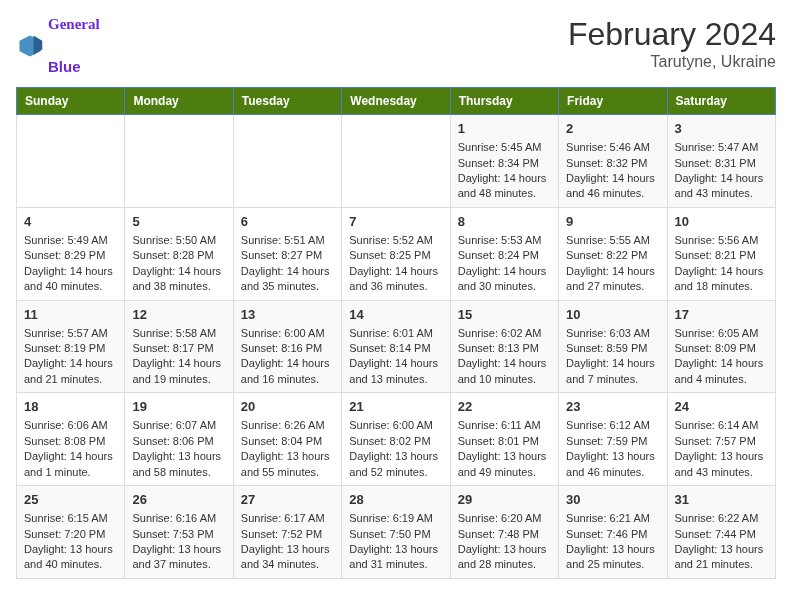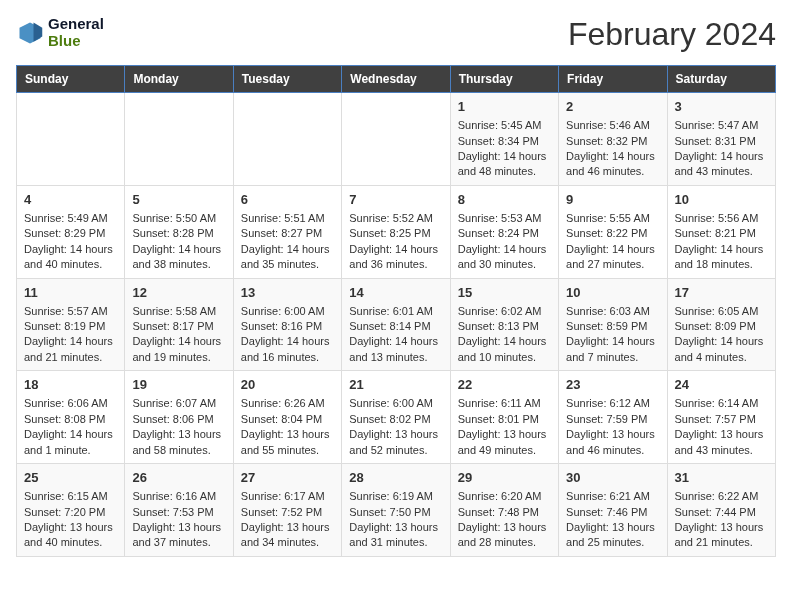--- a/index.html
+++ b/index.html
@@ -21,22 +21,22 @@
       align-items: center;
       gap: 4px;
     }
     .logo-text {
       display: flex;
       flex-direction: column;
       font-size: 15px;
       font-weight: bold;
       line-height: 1.1;
     }
-    .logo-text span:first-child { color: #0f172a; }
-    .logo-text span:last-child { color: #4d7c0f; }
+    .logo-text span:first-child { color: #6d28d9; font-family: Liberation Serif, serif; }
+    .logo-text span:last-child { color: #6d28d9; margin-top: 26px; }
     .logo-icon {
       width: 28px;
       height: 28px;
     }
     .title-area {
       text-align: right;
     }
     .title-area h1 {
       font-size: 32px;
       font-weight: 300;
@@ -46,21 +46,21 @@
       font-size: 16px;
       font-weight: normal;
       color: #555;
     }
     .calendar {
       width: 100%;
       border-collapse: collapse;
       font-size: 11px;
     }
     .calendar thead tr {
-      background: #404040;
+      background: #4d7c0f;
       color: #fff;
     }
     .calendar thead th {
       padding: 6px 8px;
       text-align: left;
       font-weight: bold;
       font-size: 12px;
       border: 1px solid #4a7fc1;
     }
     .calendar tbody tr {
@@ -99,20 +99,21 @@
       <polygon points="16,4 28,10 28,22 16,28 4,22 4,10" fill="#4a90c4"></polygon>
       <polygon points="20,4 30,10 30,20 20,26" fill="#2a6090"></polygon>
     </svg>
     <div class="logo-text">
       <span>General</span>
       <span>Blue</span>
     </div>
   </div>
   <div class="title-area">
     <h1>February 2024</h1>
+    <h2>Tarutyne, Ukraine</h2>
   </div>
 </div>
 
 <table class="calendar">
   <thead>
     <tr>
     <th>Sunday</th>
         <th>Monday</th>
         <th>Tuesday</th>
         <th>Wednesday</th>

